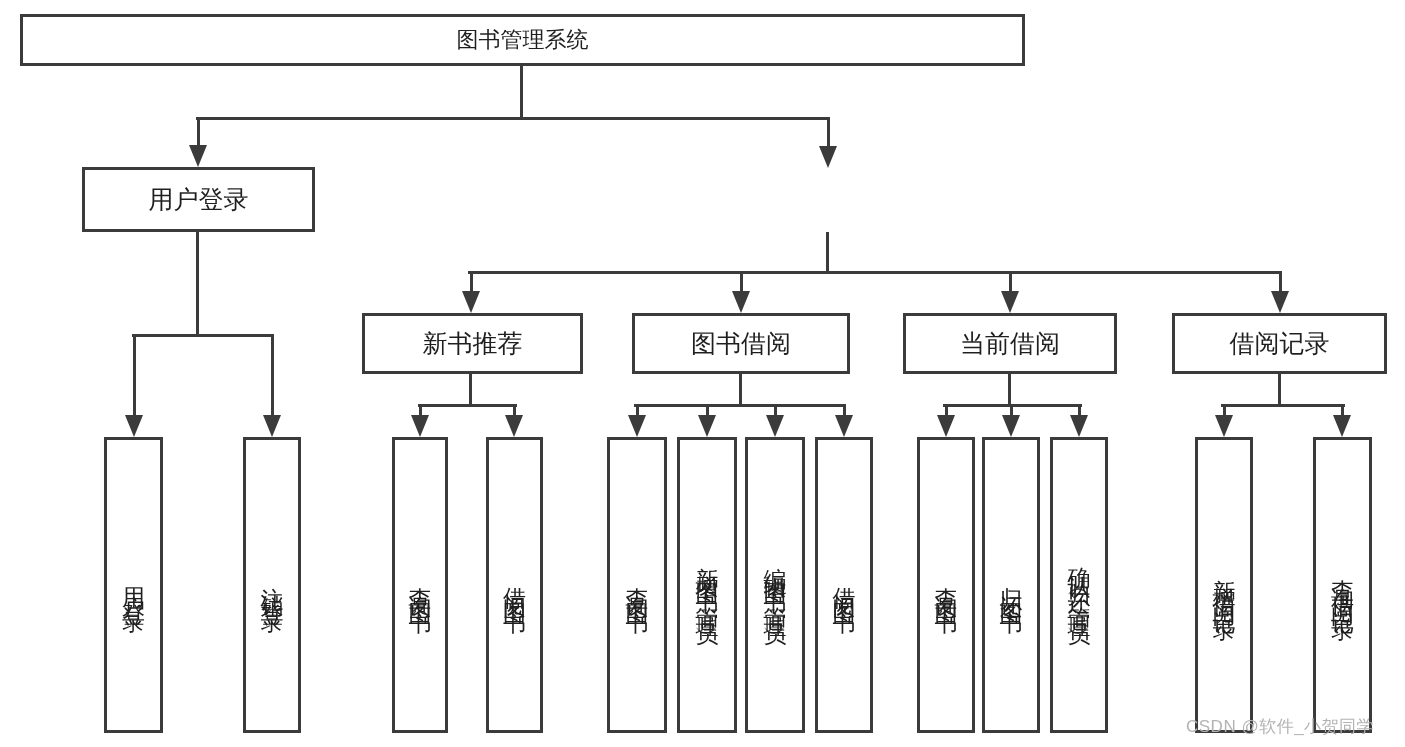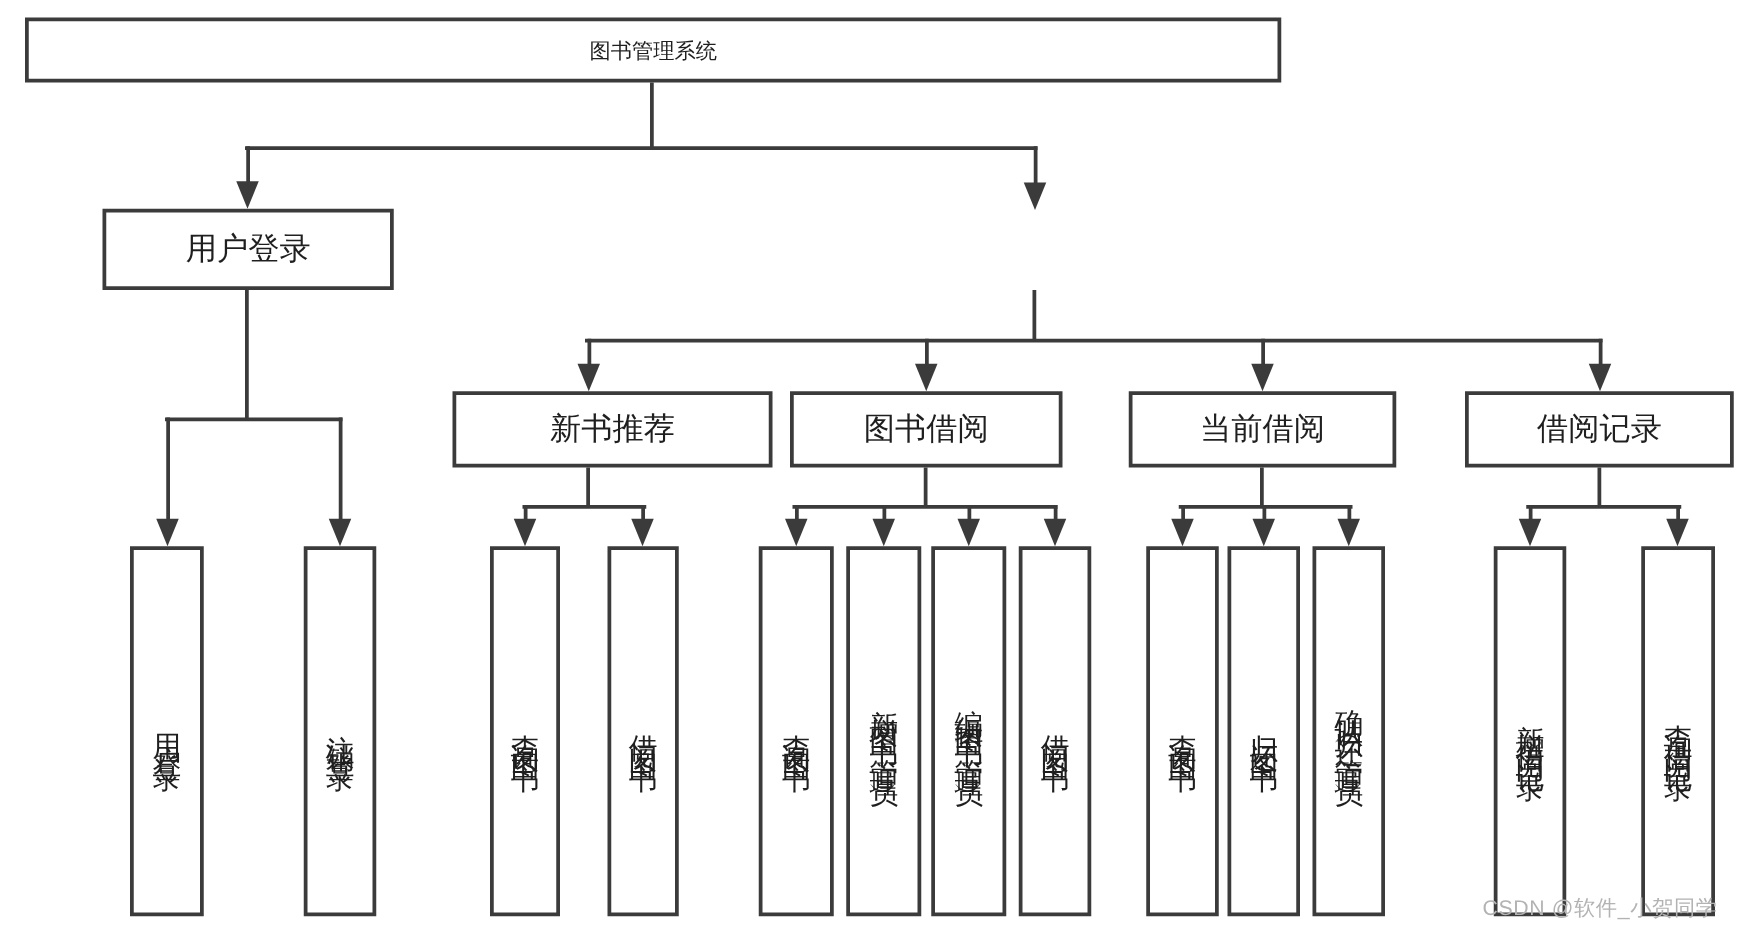--- a/index.html
+++ b/index.html
@@ -21,21 +21,21 @@
     position:absolute;
     box-sizing:border-box;
     border:3px solid var(--line);
     background:#fff;
     display:flex;
     align-items:center;
     justify-content:center;
     line-height:1;
   }
   .box.h{font-size:25px;}
-  .box.root{font-size:17px;}
+  .box.root{font-size:22px;}
   .box.v{
     writing-mode:vertical-rl;
     font-size:23px;
     letter-spacing:8px;
   }
   .hline,.vline{position:absolute;background:var(--line);}
   .hline{height:3px;}
   .vline{width:3px;}
   .arrow{position:absolute;width:18px;}
   .arrow::before{
@@ -74,21 +74,21 @@
   <div class="arrow" style="left:125px;top:334px;height:103px;"></div>
   <div class="arrow" style="left:263px;top:334px;height:103px;"></div>
 
   <div class="vline" style="left:826px;top:232px;height:41px;"></div>
   <div class="hline" style="left:468px;top:271px;width:814px;"></div>
   <div class="arrow" style="left:462px;top:271px;height:42px;"></div>
   <div class="arrow" style="left:732px;top:271px;height:42px;"></div>
   <div class="arrow" style="left:1001px;top:271px;height:42px;"></div>
   <div class="arrow" style="left:1271px;top:271px;height:42px;"></div>
 
-  <div class="box h" style="left:362px;top:313px;width:256px;height:61px;">新书推荐</div>
+  <div class="box h" style="left:362px;top:313px;width:221px;height:61px;">新书推荐</div>
   <div class="box h" style="left:903px;top:313px;width:214px;height:61px;">当前借阅</div>
   <div class="box h" style="left:632px;top:313px;width:218px;height:61px;">图书借阅</div>
   <div class="box h" style="left:1172px;top:313px;width:215px;height:61px;">借阅记录</div>
 
   <div class="vline" style="left:469px;top:374px;height:31px;"></div>
   <div class="hline" style="left:418px;top:404px;width:99px;"></div>
   <div class="arrow" style="left:411px;top:404px;height:33px;"></div>
   <div class="arrow" style="left:505px;top:404px;height:33px;"></div>
 
   <div class="vline" style="left:739px;top:374px;height:31px;"></div>

